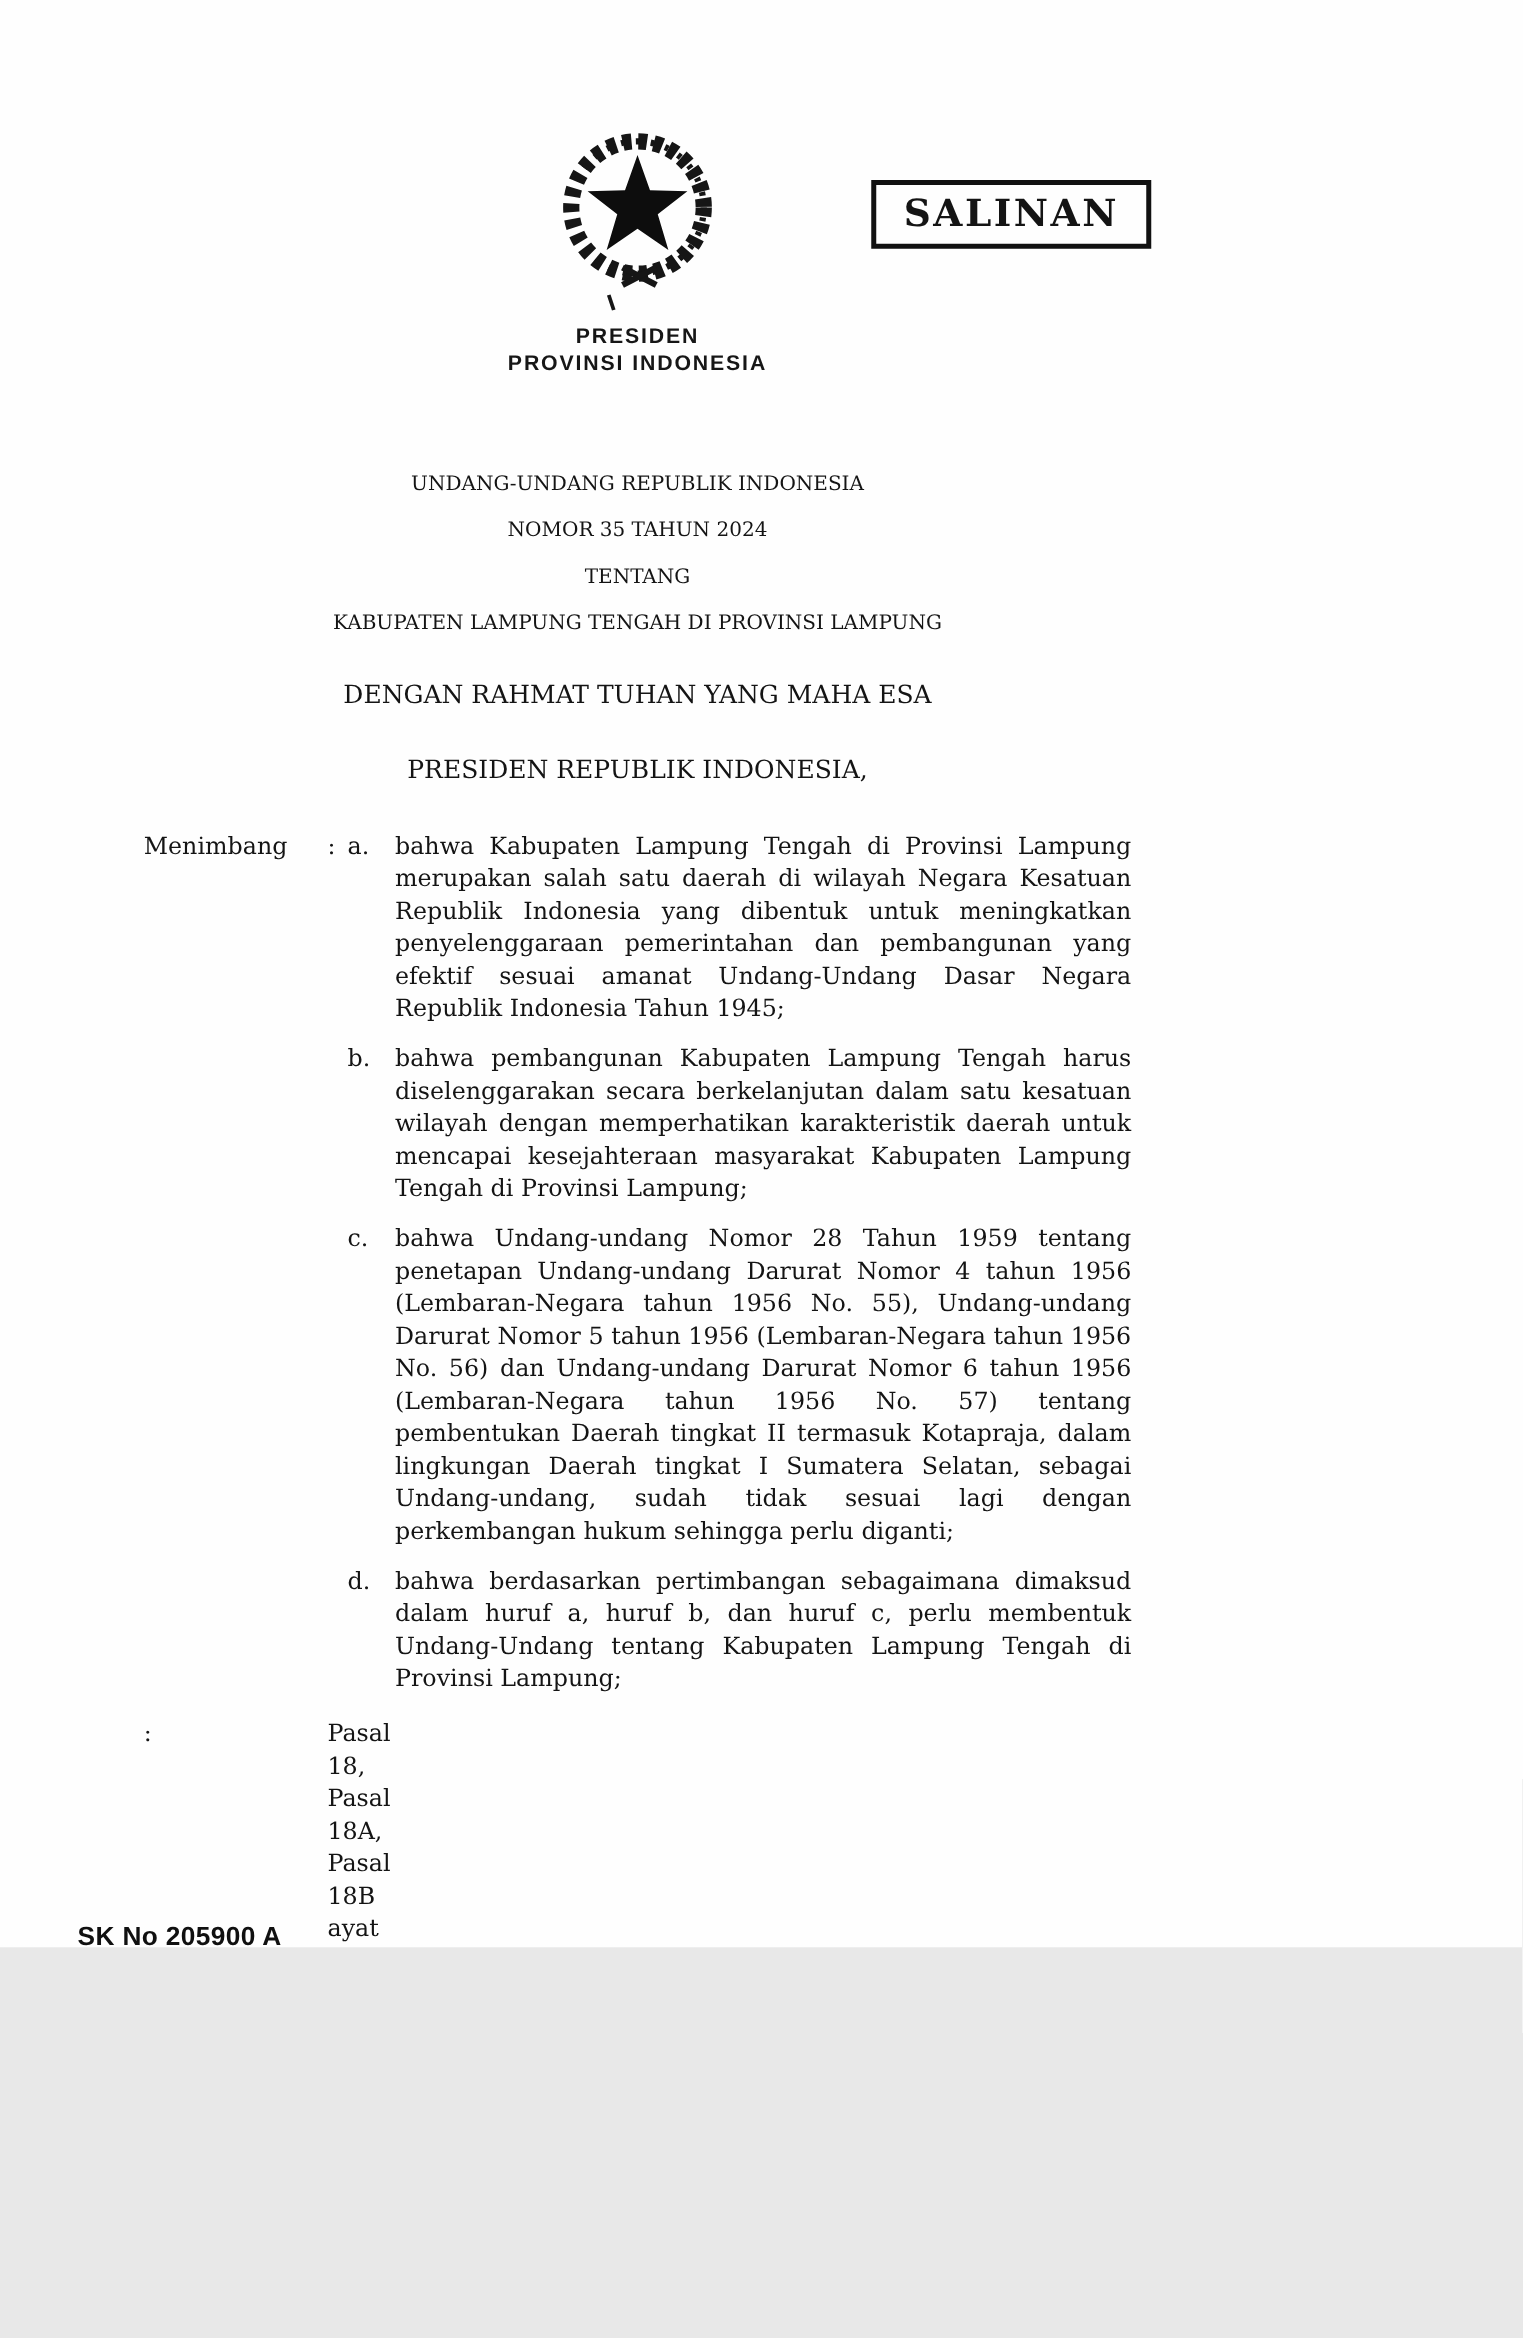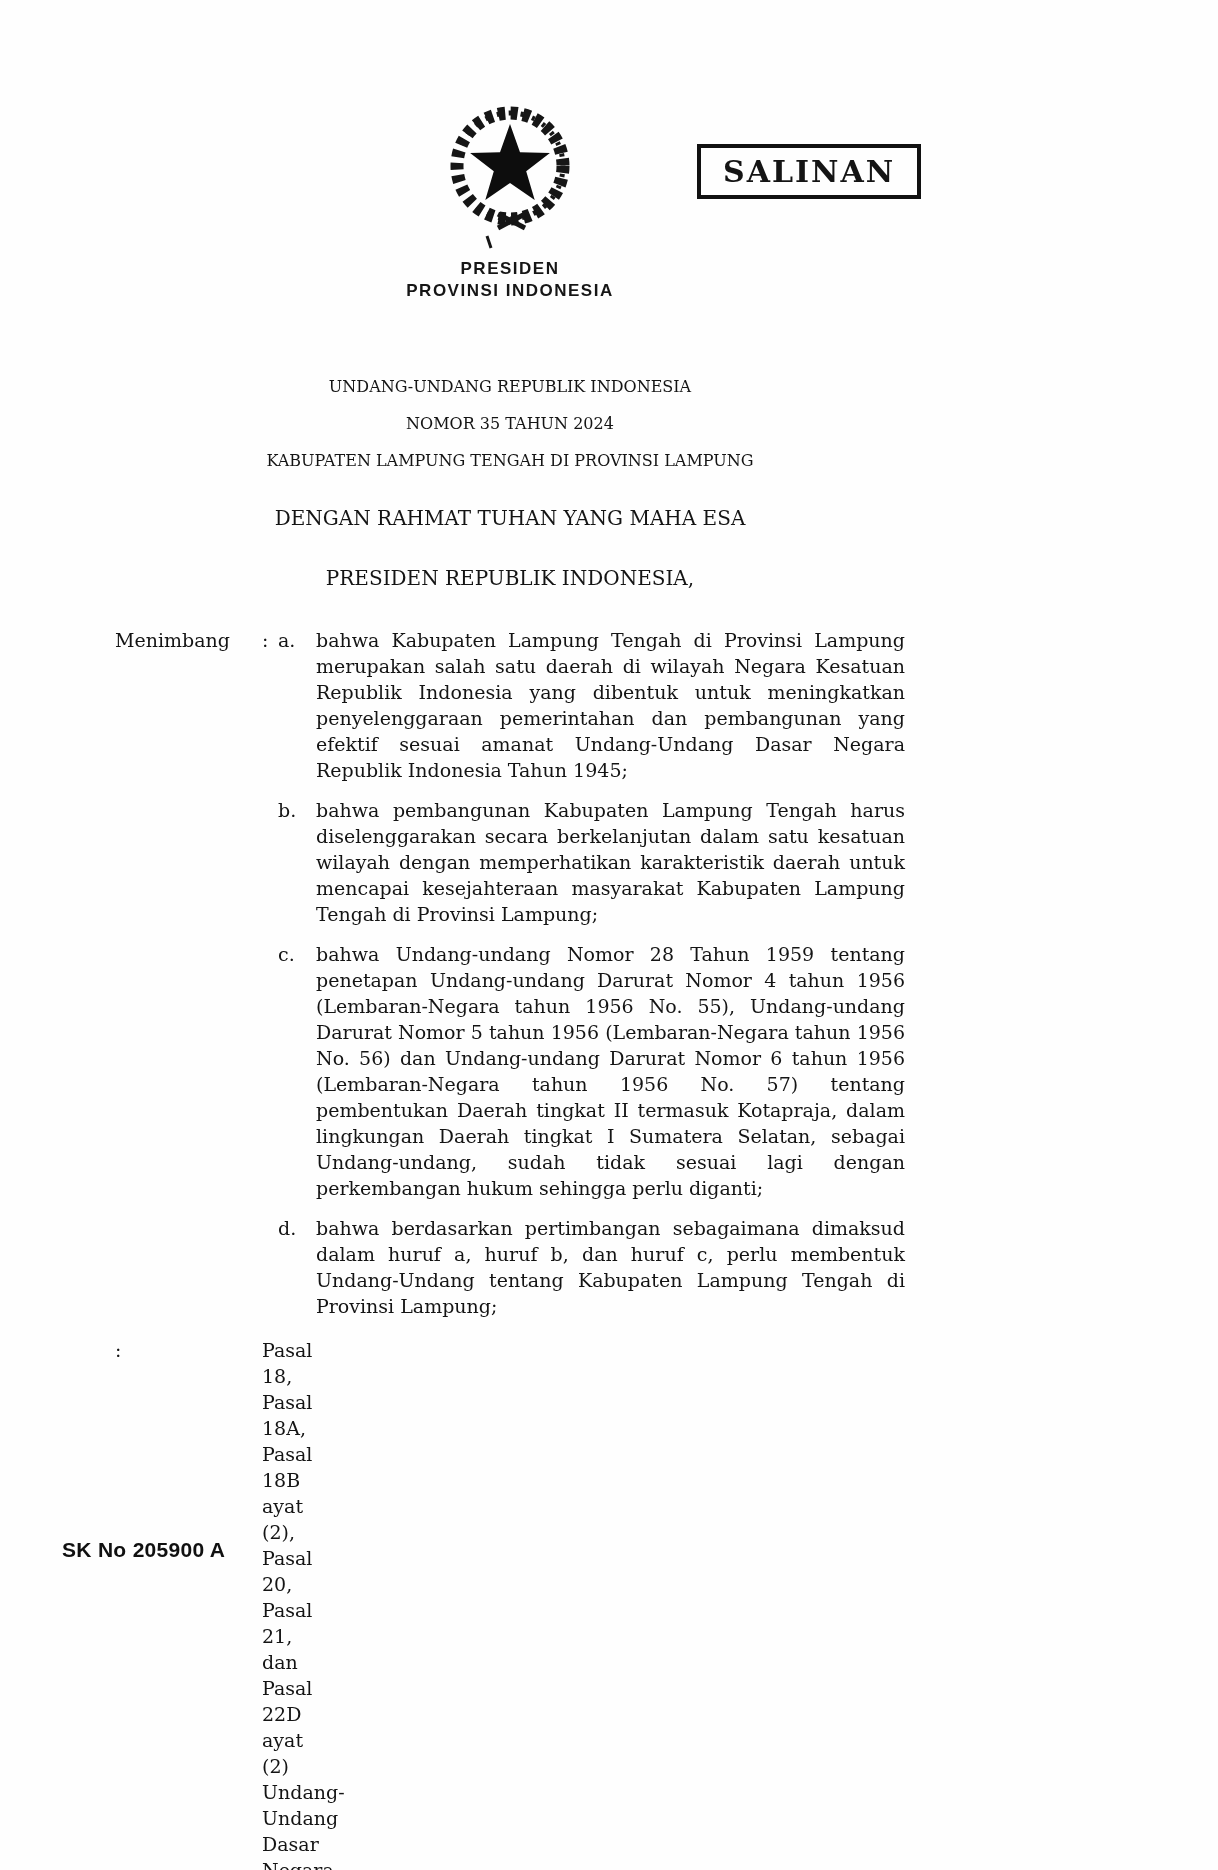--- a/index.html
+++ b/index.html
@@ -1,20 +1,20 @@
 <!DOCTYPE html>
 <html><head>
 <meta charset="utf-8">
 <style>
   * { margin:0; padding:0; box-sizing:border-box; }
   html,body { background:#e8e8e8; }
   body { font-family:"DejaVu Serif", serif; color:#141414; }
   .sheet {
     position:relative;
-    width:1218px; height:1870px;
+    width:1218px; height:1558px;
     margin:0 auto;
     background:#fefefe;
     overflow:hidden;
   }
 
   
   .masthead {
     position:absolute; top:86px; left:0; width:1020px;
     text-align:center;
   }
@@ -96,20 +96,21 @@
     </svg>
     <div class="letterhead-line">PRESIDEN</div>
     <div class="letterhead-line">PROVINSI INDONESIA</div>
   </div>
 
   <div class="doc-body">
 
     <div class="title-block">
       <div>UNDANG-UNDANG REPUBLIK INDONESIA</div>
       <div>NOMOR 35 TAHUN 2024</div>
+      <div>TENTANG</div>
       <div>KABUPATEN LAMPUNG TENGAH DI PROVINSI LAMPUNG</div>
     </div>
 
     <div class="invocation">DENGAN RAHMAT TUHAN YANG MAHA ESA</div>
     <div class="issuer">PRESIDEN REPUBLIK INDONESIA,</div>
 
     <div class="clause">
       <div class="clause-label">Menimbang</div>
       <div class="clause-colon">:</div>
       <div class="clause-items">

